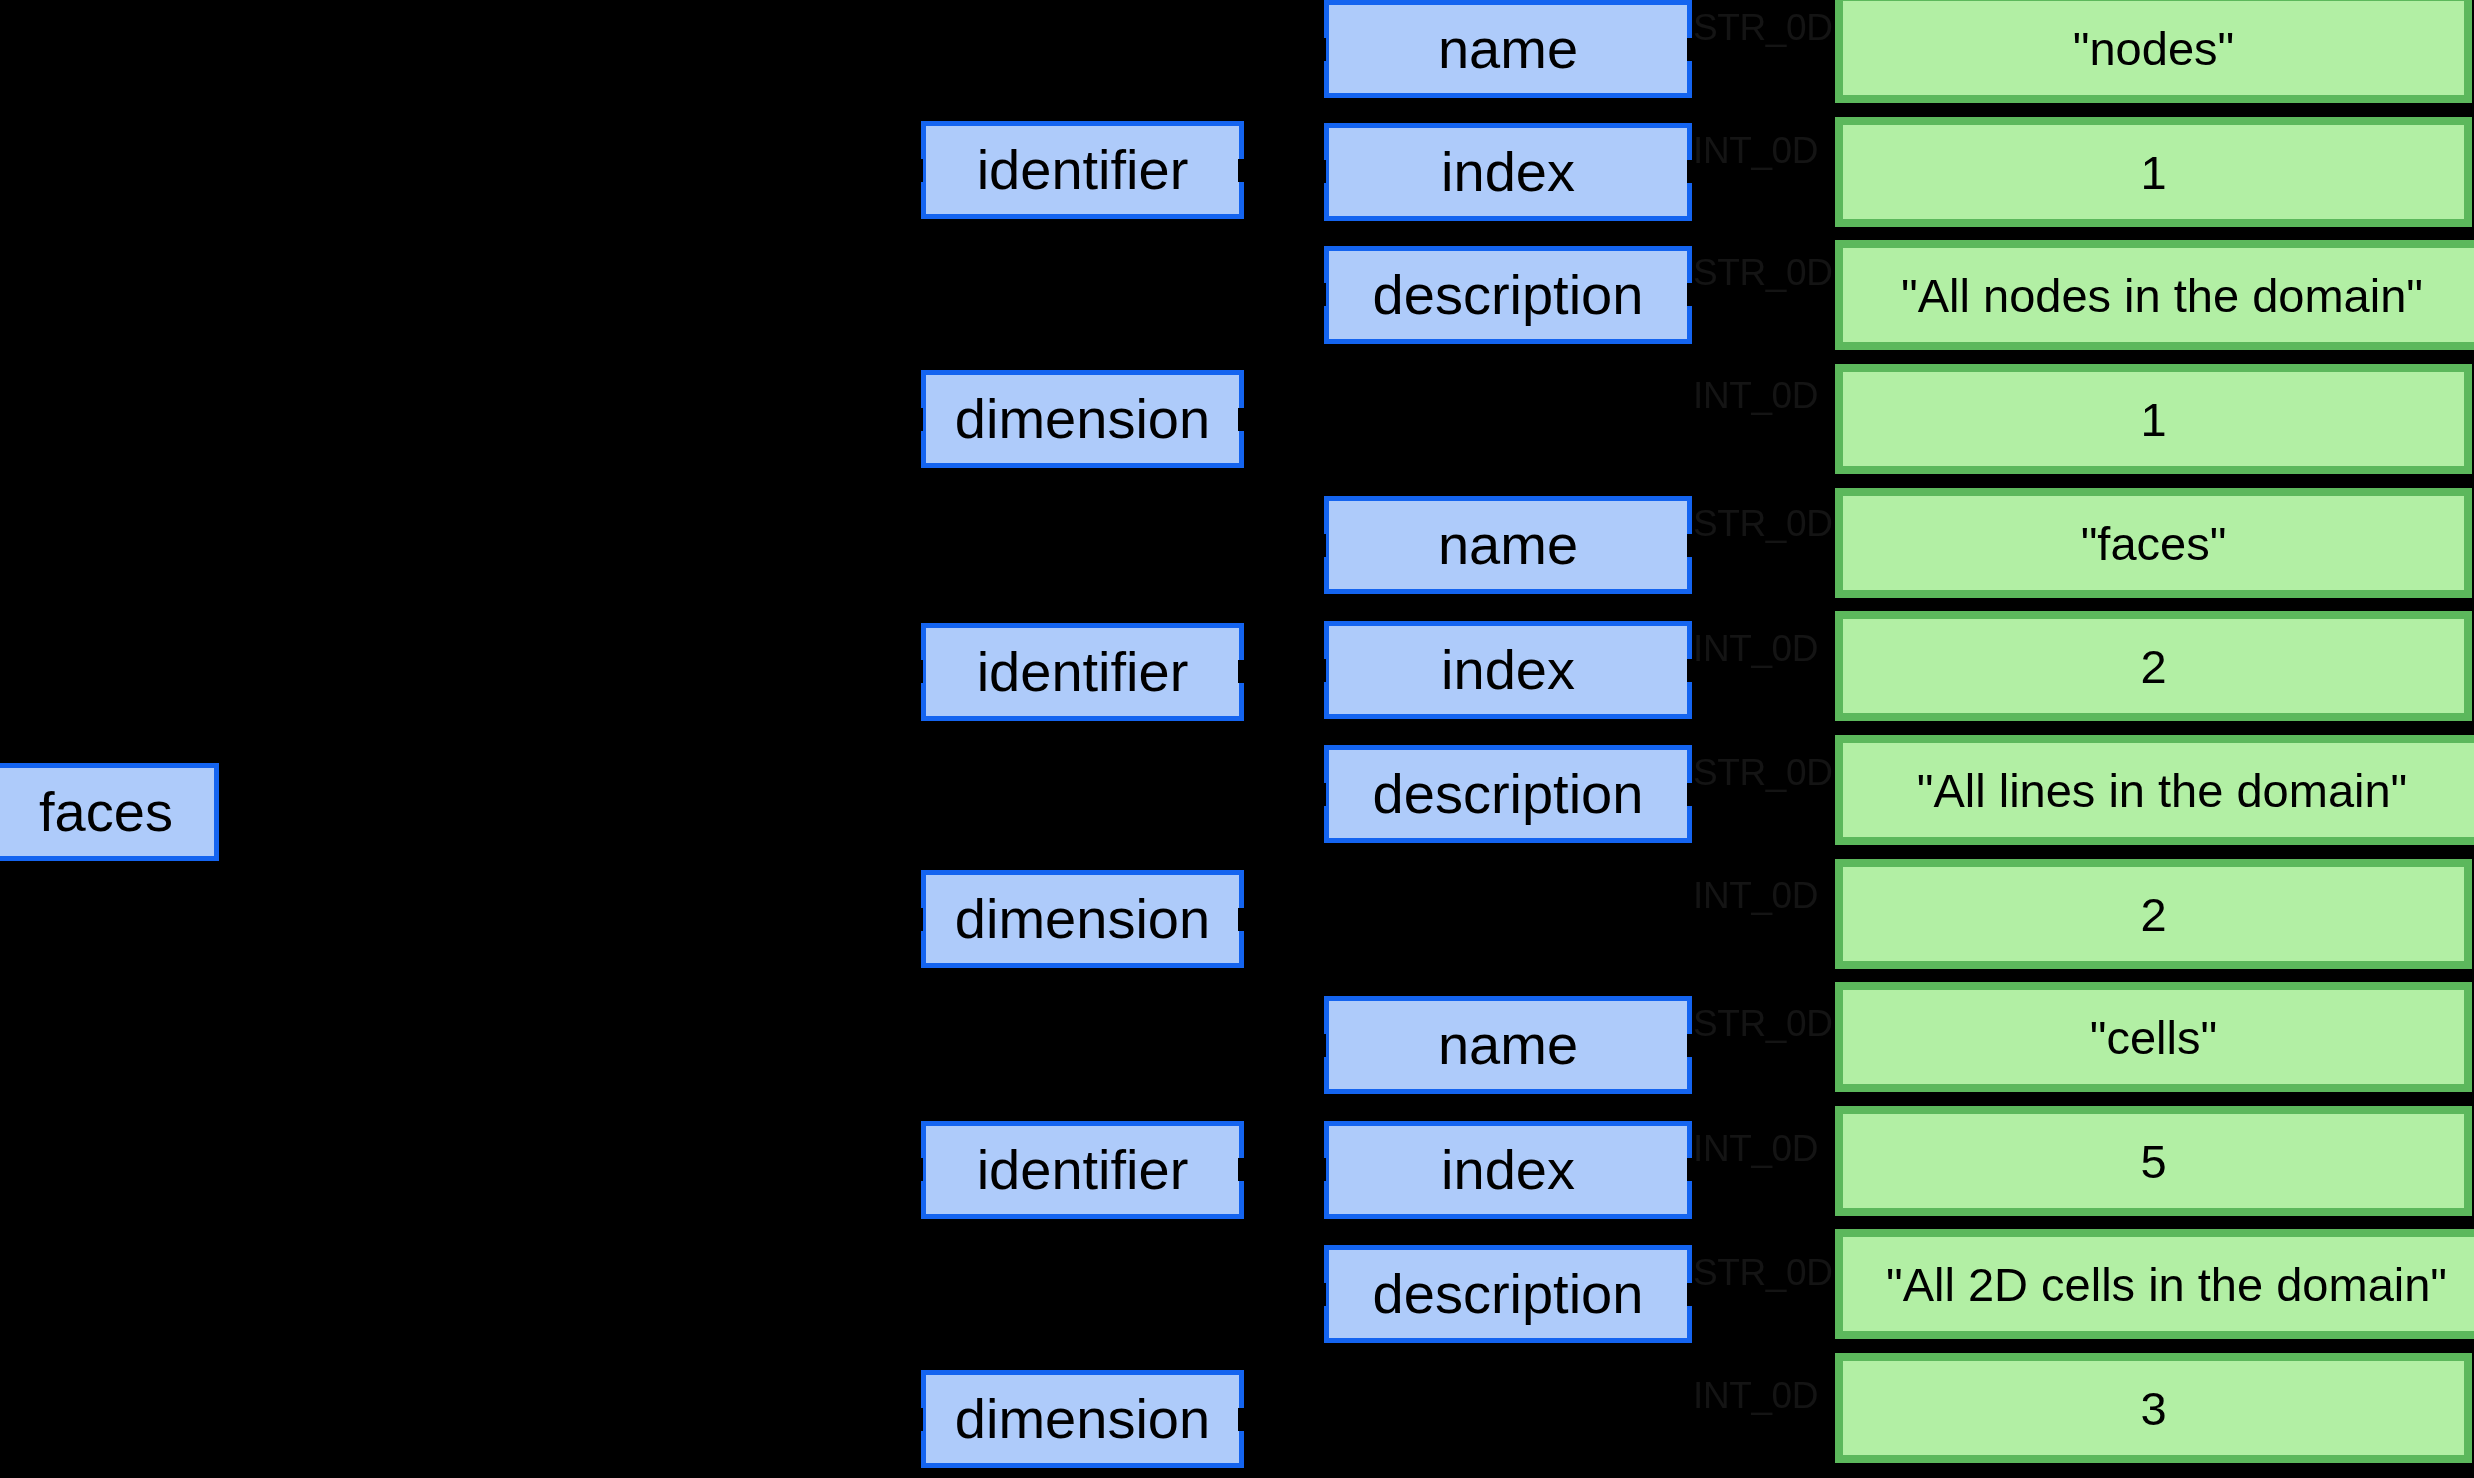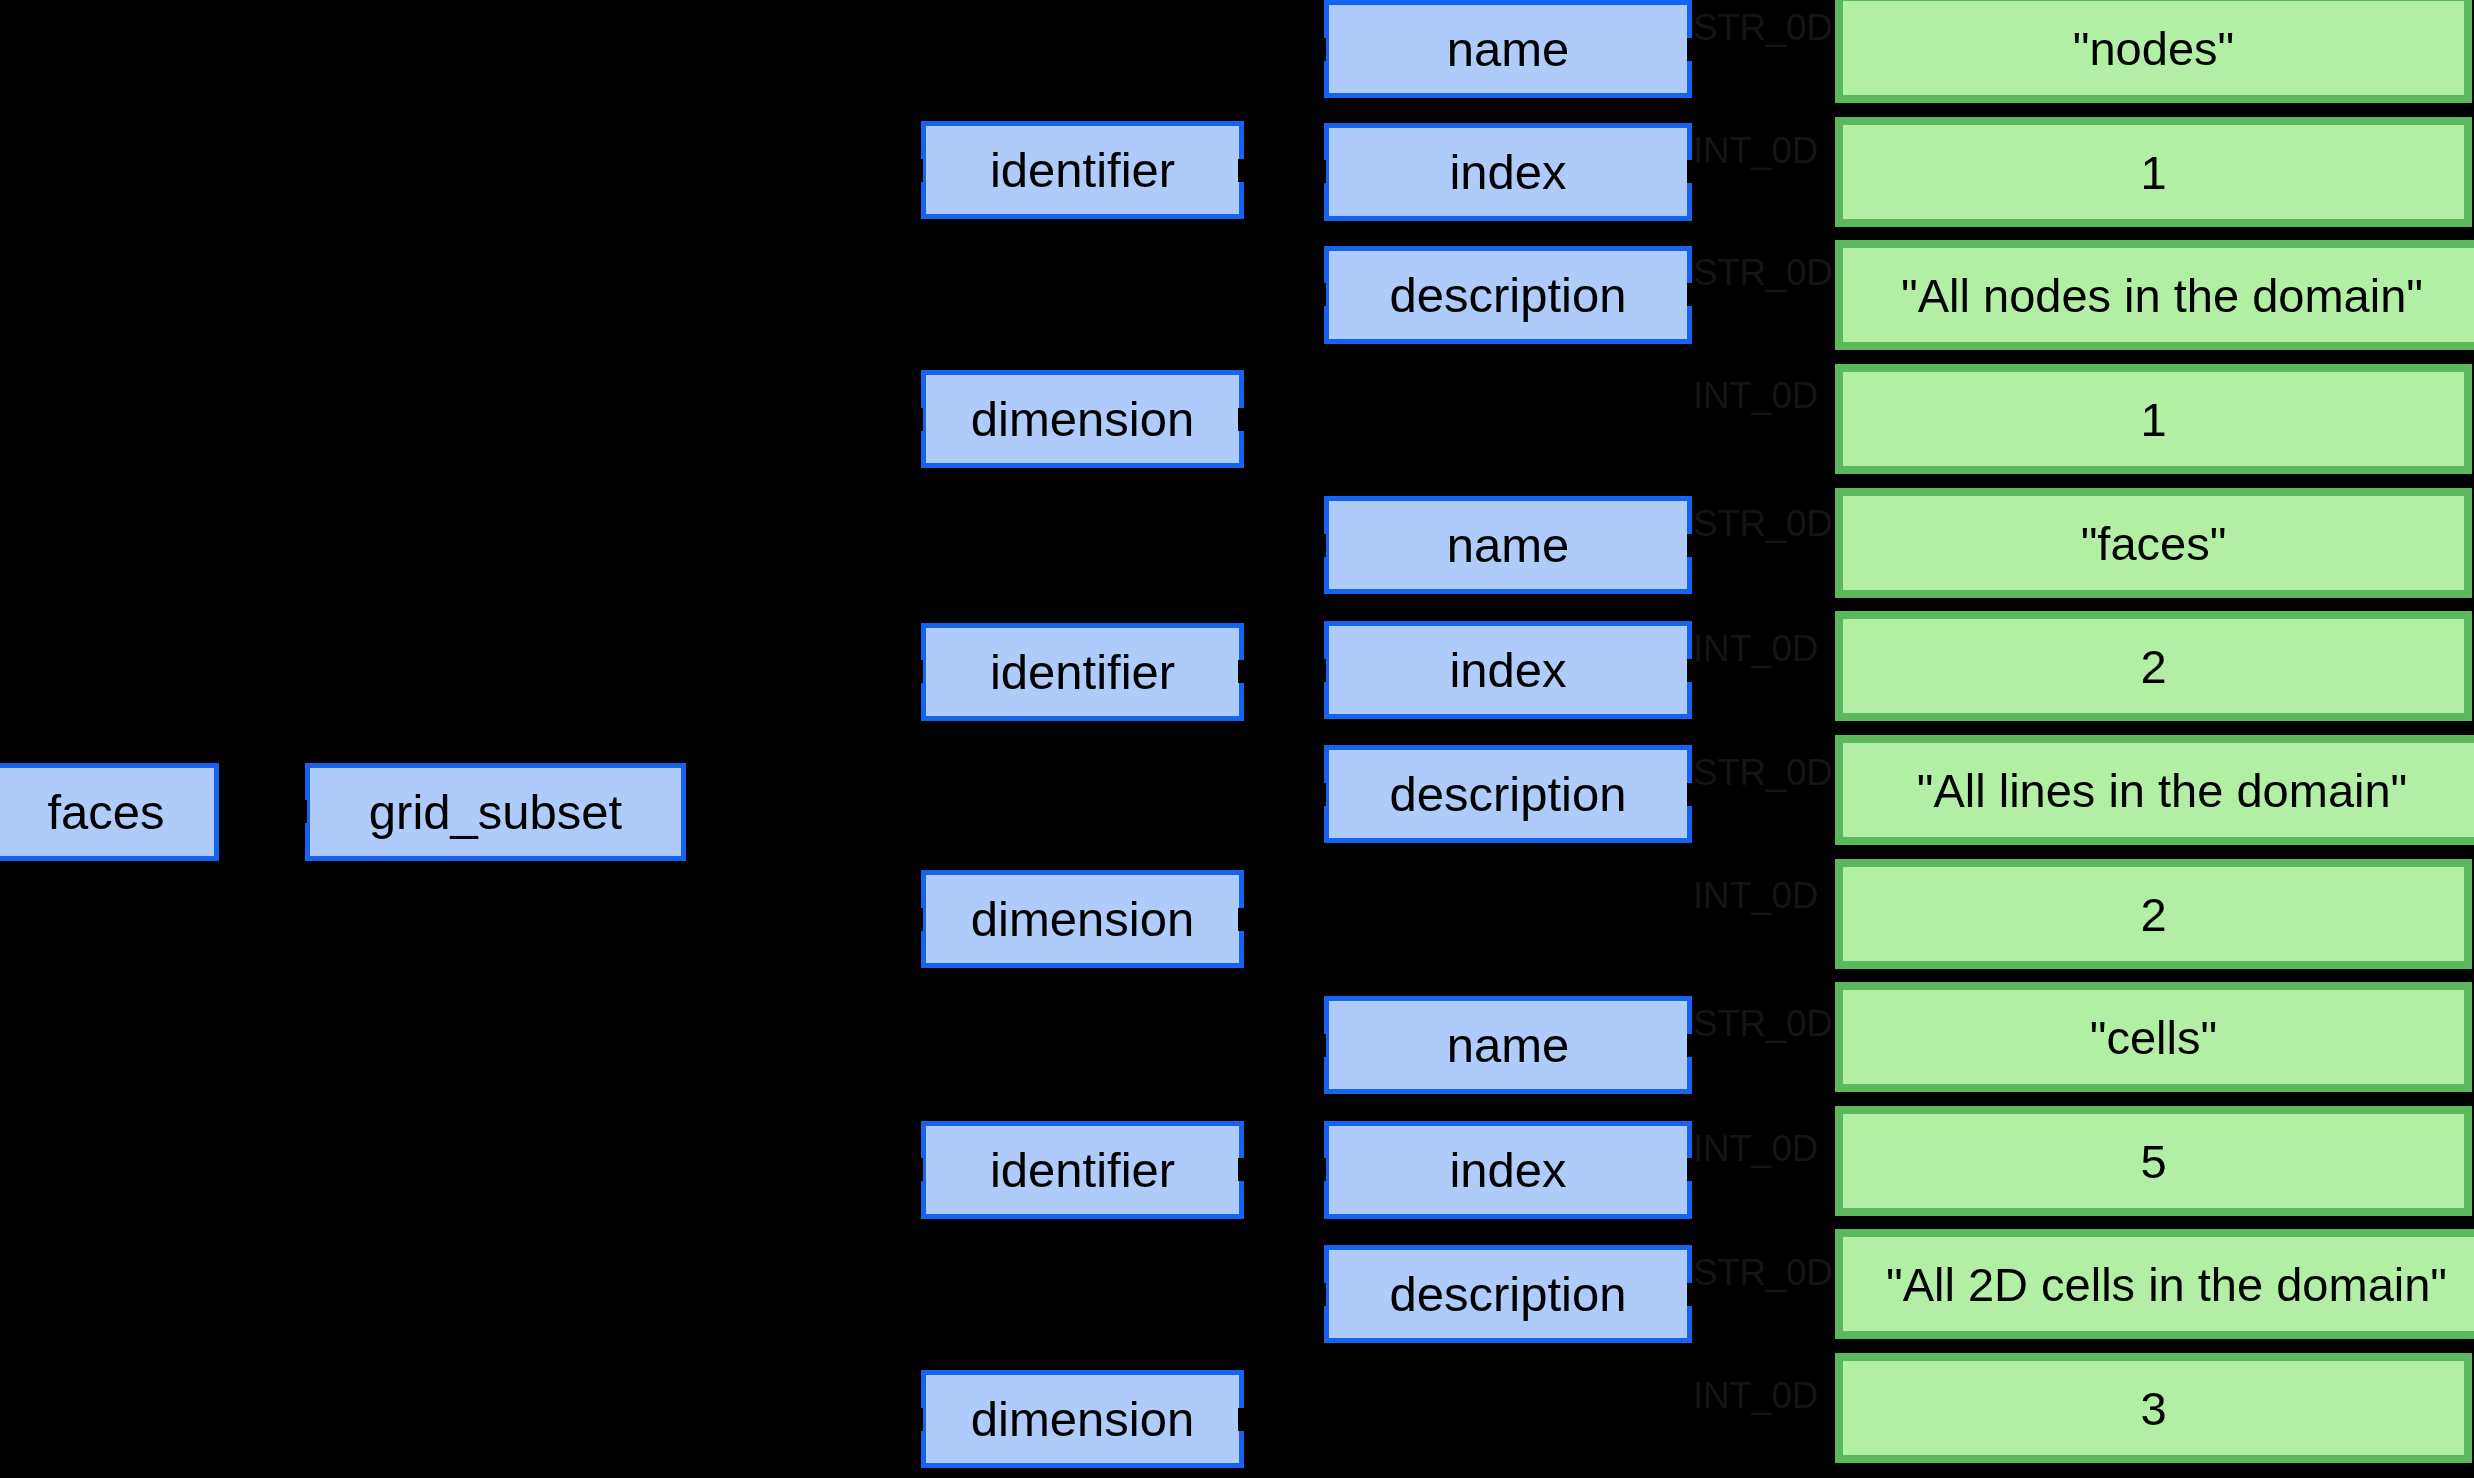--- a/index.html
+++ b/index.html
@@ -25,21 +25,21 @@
     justify-content: center;
     text-align: center;
     color: #000000;
     line-height: 1;
     white-space: nowrap;
     overflow: visible;
   }
   .node-blue {
     background: #aecbfa;
     border: 5.3px solid #1464f0;
-    font-size: 49px;
+    font-size: 56px;
   }
   .node-green {
     background: #b2efa4;
     border: 8px solid #5cb85c;
     font-size: 47px;
   }
   .edge-label {
     position: absolute;
     color: #141414;
     font-size: 37px;
@@ -56,23 +56,20 @@
 </style>
 </head>
 <body>
 
 <div id="canvas">
 
   <div class="node node-blue" style="left:-7px; top:763px; width:226px; height:98px;">
     <span>faces</span>
   </div>
 
-  <div class="node node-blue" style="left:305px; top:763px; width:381px; height:98px;">
-    <span>grid_subset</span>
-  </div>
 
   <div class="stub" style="left:219px; top:800px;"></div>
   <div class="stub" style="left:298px; top:800px;"></div>
   <div class="stub" style="left:686px; top:800px;"></div>
 
   <div class="node node-blue" style="left:921px; top:121px; width:323px; height:98px;">
     <span>identifier</span>
   </div>
   <div class="node node-blue" style="left:921px; top:370px; width:323px; height:98px;">
     <span>dimension</span>

